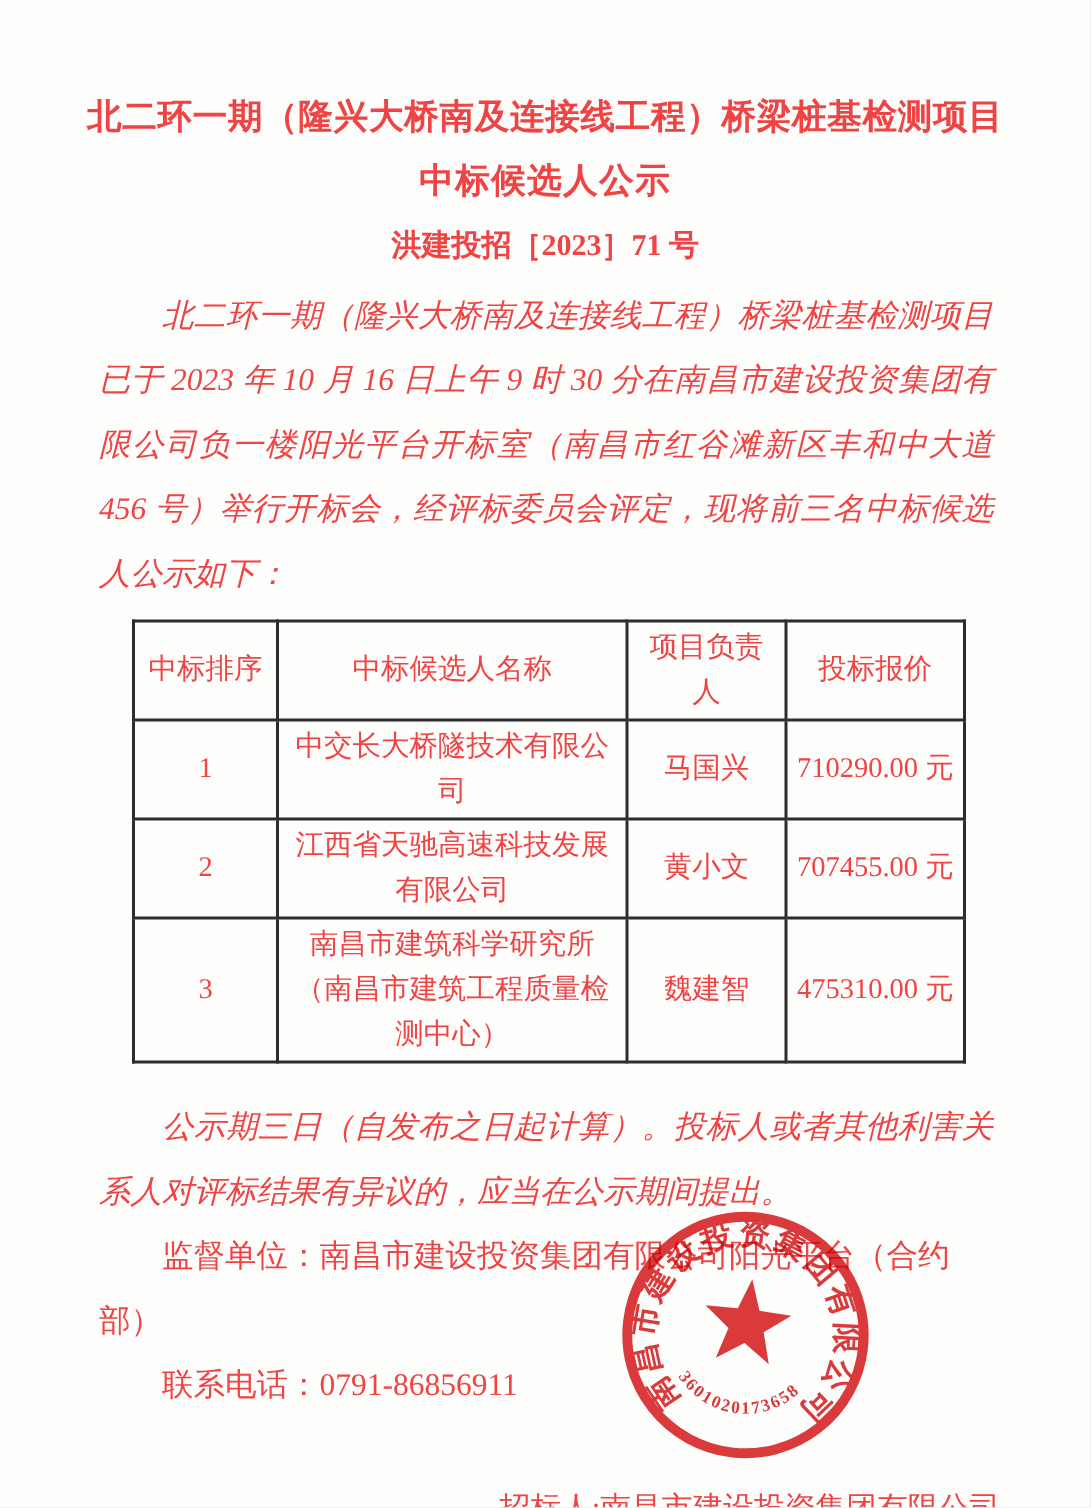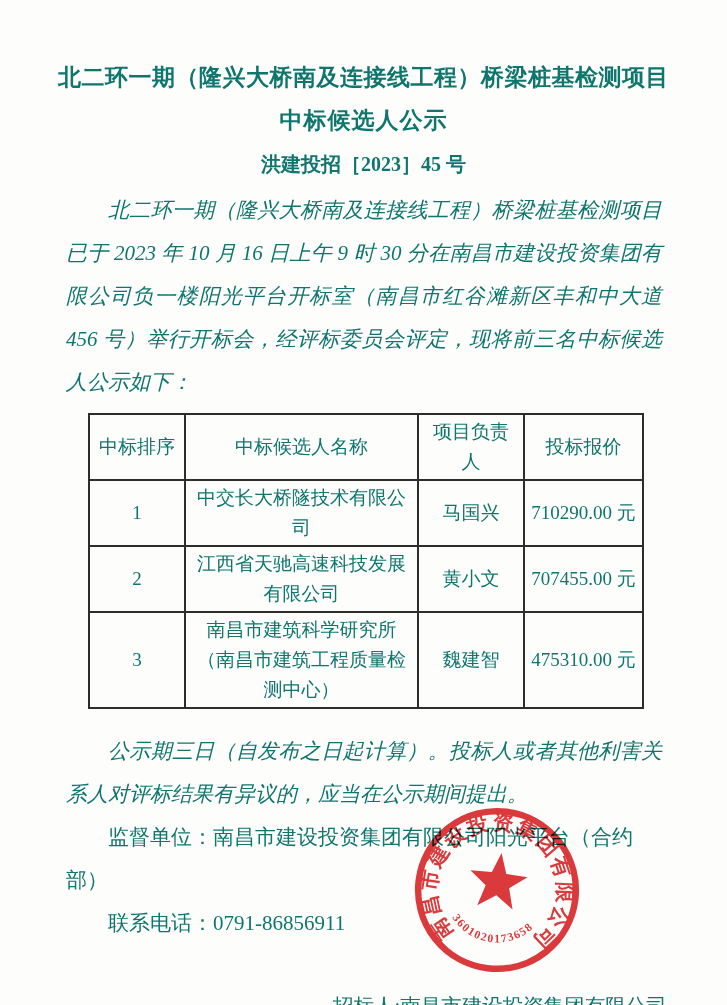--- a/index.html
+++ b/index.html
@@ -4,21 +4,21 @@
 <style>
   * { margin: 0; padding: 0; box-sizing: border-box; }
   html, body { background: #e9e9e9; }
   body { font-family: "Liberation Serif", "DejaVu Serif", serif; }
   .page {
     position: relative;
     width: 727px;
     height: 1005px;
     margin: 0 auto;
     background: #fdfdfc;
-    color: #0f766e;
+    color: #ef4444;
     overflow: hidden;
   }
   .title1 {
     padding-top: 63px;
     text-align: center;
     font-size: 23px;
     font-weight: bold;
     line-height: 30px;
     letter-spacing: 0.5px;
   }
@@ -99,21 +99,21 @@
     font-weight: bold;
   }
 </style>
 </head>
 <body>
 
 <div class="page">
 
   <div class="title1">北二环一期（隆兴大桥南及连接线工程）桥梁桩基检测项目</div>
   <div class="title2">中标候选人公示</div>
-  <div class="docnum">洪建投招［2023］45 号</div>
+  <div class="docnum">洪建投招［2023］71 号</div>
 
   <div class="para para1">北二环一期（隆兴大桥南及连接线工程）桥梁桩基检测项目已于 2023 年 10 月 16 日上午 9 时 30 分在南昌市建设投资集团有限公司负一楼阳光平台开标室（南昌市红谷滩新区丰和中大道 456 号）举行开标会，经评标委员会评定，现将前三名中标候选人公示如下：</div>
 
   <table class="candidates">
     <colgroup>
       <col class="c-rank">
         <col class="c-name">
         <col class="c-mgr">
         <col class="c-price">
     </colgroup>

